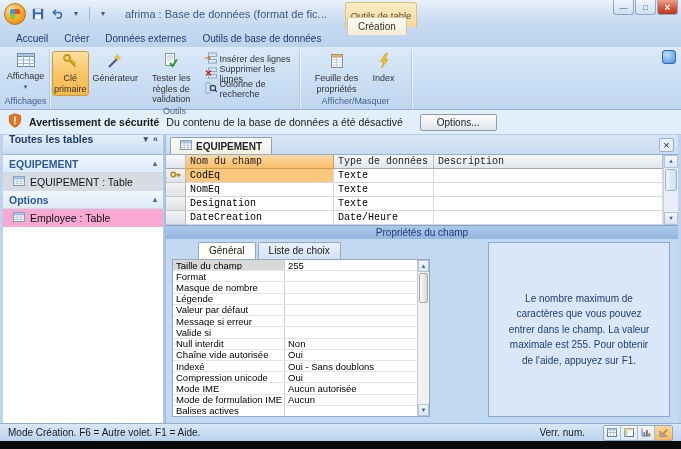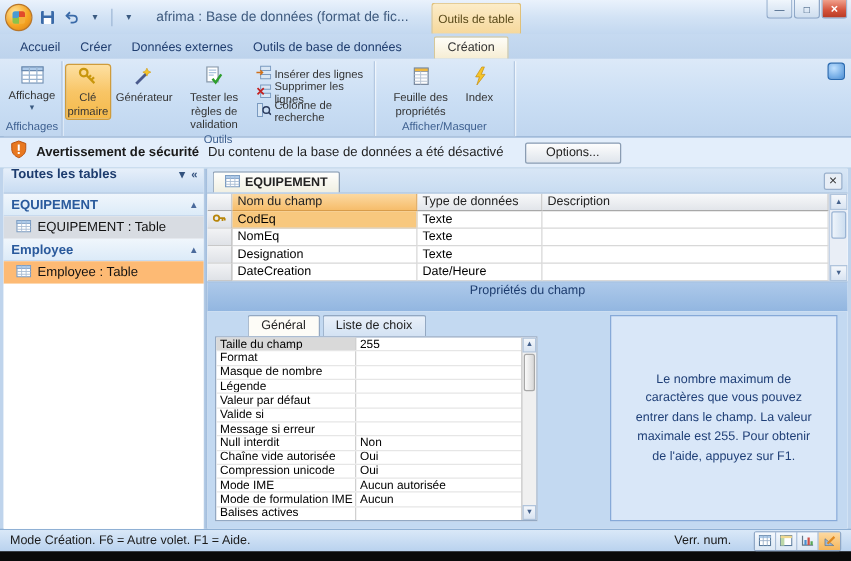--- a/index.html
+++ b/index.html
@@ -17,21 +17,21 @@
   .glyph-sm { font-size:8px; color:#3a5a80; line-height:1; }
   .title-text { font-size:11px; color:#3e5a7e; margin-left:14px; white-space:nowrap; }
   .contextual { position:absolute; left:345px; top:2px; width:72px; height:25px; background:linear-gradient(#fcecc8,#f6d89c); border:1px solid #e0c078; border-bottom:none; border-radius:3px 3px 0 0; font-size:9.5px; color:#5a4a1a; text-align:center; padding-top:7px; }
   .winbtns { position:absolute; right:3px; top:0; display:flex; gap:1px; }
   .winbtn { width:21px; height:15px; border:1px solid #8fa8c8; border-top:none; border-radius:0 0 3px 3px; background:linear-gradient(#f0f6fc,#cfdeef); font-size:8px; color:#2a4a70; display:flex; align-items:center; justify-content:center; }
   .winbtn.close { background:linear-gradient(#f0a08c,#d4523a 60%,#b83a24); color:#fff; font-size:10px; font-weight:bold; }
 
   
   .tabrow { height:20px; background:linear-gradient(#c6daf1,#bdd3ec); display:flex; align-items:flex-end; padding-left:8px; position:relative; }
   .rtab { font-size:10px; color:#1e3c6e; padding:4px 8px 3px; }
-  .rtab.active { position:absolute; left:347px; bottom:0; height:18px; background:linear-gradient(#fefdf8,#f6edd3); border:1px solid #d6c89a; border-bottom:none; border-radius:2px 2px 0 0; color:#333; padding:3px 10px; }
+  .rtab.active { position:absolute; left:347px; bottom:12px; height:18px; background:linear-gradient(#fefdf8,#f6edd3); border:1px solid #d6c89a; border-bottom:none; border-radius:2px 2px 0 0; color:#333; padding:3px 10px; }
 
   
   .ribbon { height:63px; background:linear-gradient(#dce9f8,#cadef4 55%,#c0d6ef); border-bottom:1px solid #96b1d2; display:flex; padding:2px 0 0 2px; position:relative; }
   .rgroup { display:flex; flex-direction:column; border-right:1px solid #b5c9e2; box-shadow:1px 0 0 rgba(255,255,255,.6); }
   .rg-content { flex:1; display:flex; align-items:flex-start; padding:2px 2px 0 2px; gap:2px; }
   .rg-label { height:13px; font-size:9px; color:#3e6090; text-align:center; }
   .bigbtn { display:flex; flex-direction:column; align-items:center; font-size:9px; color:#333; text-align:center; padding:2px 2px; border-radius:3px; line-height:1.15; }
   .bigbtn.active { background:linear-gradient(#fde0a2,#f8c566 50%,#f5b94a); border:1px solid #cf9c3c; padding:1px 1px; }
   .bb-label { display:block; margin-top:2px; }
   .bb-arrow { font-size:7px; color:#3a5a80; margin-top:1px; }
@@ -45,47 +45,47 @@
   .sec-msg { font-size:10.5px; color:#222; }
   .options-btn { font-family:"Liberation Sans",sans-serif; font-size:10px; color:#222; padding:2px 16px; background:linear-gradient(#fdfdfd,#dfe5ec); border:1px solid #8a9cb2; border-radius:2px; margin-left:10px; }
 
   
   .main { display:flex; height:288px; margin:0 3px; background:#fff; }
   .nav { width:160px; display:flex; flex-direction:column; background:#fff; }
   .nav-header { height:20px; background:linear-gradient(#e6effa,#c8dcf2); border-bottom:1px solid #9ab8da; display:flex; align-items:center; padding:0 5px 12px 6px; font-size:10.5px; font-weight:bold; color:#1d3c6e;justify-content:space-between; }
   .nav-header-icons { margin-left:auto; display:flex; gap:5px; font-size:9px; color:#33527e; }
   .nav-group { height:18px; background:linear-gradient(#f0f6fc,#dcebf8); border-bottom:1px solid #c8daee; display:flex; align-items:center; padding:0 6px; font-size:10.5px; font-weight:bold; color:#2a5a9c; }
   .grp-chev { margin-left:auto; font-size:8px; color:#4a6a9c; }
-  .nav-item { height:18px; display:flex; align-items:center; gap:5px; padding-left:10px; font-size:10.5px; color:#111; background:#fdba74; }
+  .nav-item { height:18px; display:flex; align-items:center; gap:5px; padding-left:10px; font-size:10.5px; color:#111; background:#f9a8d4; }
   .nav-item.selected { background:#d8dce2; }
   .nav-fill { flex:1; background:#fff; }
   .splitter { width:3px; background:linear-gradient(90deg,#b9cfe8,#9db9da); }
 
   .doc { flex:1; min-width:0; display:flex; flex-direction:column; }
   .doctabs { height:20px; background:linear-gradient(#d8e6f6,#c8dcf1); border-bottom:1px solid #8fb0d4; display:flex; align-items:flex-end; padding:0 4px; }
   .doctab { height:17px; display:flex; align-items:center; gap:4px; background:linear-gradient(#fefefc,#f0efe2); border:1px solid #8fa0b4; border-bottom:none; border-radius:2px 2px 0 0; padding:0 9px; font-size:10px; font-weight:bold; color:#222; }
   .doc-close { margin-left:auto; margin-bottom:2px; width:15px; height:14px; text-align:center; font-size:11px; line-height:12px; color:#333; background:#e8eef6; border:1px solid #9ab0cc; border-radius:2px; }
 
   
-  .design-grid-wrap { height:70px; background:#fff; position:relative; overflow:hidden; padding-right:15px; }
+  .design-grid-wrap { height:70px; background:#fff; position:relative; overflow:hidden; padding-right:15px;font-family:Liberation Mono, monospace; }
   .dg-row { display:flex; height:14px; }
   .dg-sel { width:20px; background:linear-gradient(#f2f3f5,#dfe2e7); border-right:1px solid #b8b8b8; border-bottom:1px solid #c8c8c8; display:flex; align-items:center; justify-content:center; flex:none; }
   .dg-name { width:148px; flex:none; }
   .dg-type { width:100px; flex:none; }
   .dg-desc { flex:1; }
   .hd { background:linear-gradient(#f8f9fa,#e2e5ea); border-right:1px solid #c0c0c0; border-bottom:1px solid #a8a8a8; font-size:10px; color:#222; padding:0 4px; line-height:13px; white-space:nowrap; overflow:hidden; }
   .hd.selcol { background:linear-gradient(#fcd9a2,#f6bd6b); border-color:#d89c4a; }
   .cell { border-right:1px solid #d8d8d8; border-bottom:1px solid #d8d8d8; padding:0 4px; font-size:10px; color:#000; line-height:13px; white-space:nowrap; overflow:hidden; }
   .cell.selcell { background:#f8c87e; }
   .vscroll { position:absolute; right:0; top:0; bottom:0; width:15px; background:#e9eef6; border-left:1px solid #c5d3e6; }
   .sb-btn { height:13px; background:linear-gradient(#f4f7fb,#d9e4f2); border:1px solid #b0c4dc; font-size:6px; color:#44618c; display:flex; align-items:center; justify-content:center; }
   .sb-btn.bottom { position:absolute; bottom:0; left:0; right:0; }
   .sb-thumb { position:absolute; left:1px; right:1px; top:14px; height:22px; background:linear-gradient(90deg,#eef4fb,#cddef0); border:1px solid #9ab4d4; border-radius:2px; }
 
-  .props-caption { height:24px; background:linear-gradient(#adc9ea,#92b6e0); font-size:10px; color:#1d3c6e; text-align:center; line-height:14px; border-top:1px solid #7fa5d4; }
+  .props-caption { height:14px; background:linear-gradient(#adc9ea,#92b6e0); font-size:10px; color:#1d3c6e; text-align:center; line-height:14px; border-top:1px solid #7fa5d4; }
 
   
   .props-area { flex:1; background:#c3d9f1; position:relative; }
   .prop-tabs { position:absolute; left:32px; top:3px; display:flex; height:17px; }
   .ptab { font-size:10px; padding:2px 10px 0; color:#222; background:linear-gradient(#e9f0f9,#d3e2f3); border:1px solid #93a8c2; border-bottom:none; border-radius:2px 2px 0 0; margin-right:2px; }
   .ptab.active { background:#fdfcf7; }
   .prop-grid { position:absolute; left:6px; top:20px; bottom:6px; width:258px; background:#fff; border:1px solid #93a8c2; display:flex; flex-direction:column; padding-right:12px; }
   .prow { flex:1; display:flex; min-height:0; }
   .prow + .prow { border-top:1px solid #e6e6e6; }
   .plabel { width:112px; border-right:1px solid #d0d0d0; font-size:9.5px; color:#000; padding:0 3px; display:flex; align-items:center; white-space:nowrap; overflow:hidden; flex:none; }
@@ -269,21 +269,21 @@
       </div>
       <div class="nav-item selected">
         <span><svg width="12" height="10" viewBox="0 0 12 10">
               <rect x="0.5" y="0.5" width="11" height="9" fill="#fff" stroke="#7a9ac0"></rect>
               <rect x="0.5" y="0.5" width="11" height="2.4" fill="#aecbea" stroke="#7a9ac0" stroke-width="0.6"></rect>
               <path d="M4.3 0.5 V9.5 M7.9 0.5 V9.5 M0.5 5.2 H11.5 M0.5 7.4 H11.5" stroke="#a8bcd4" stroke-width="0.7"></path>
             </svg></span>
         <span>EQUIPEMENT : Table</span>
       </div>
       <div class="nav-group">
-        <span>Employee</span>
+        <span>Options</span>
         <span class="grp-chev">▴</span>
       </div>
       <div class="nav-item">
         <span><svg width="12" height="10" viewBox="0 0 12 10">
               <rect x="0.5" y="0.5" width="11" height="9" fill="#fff" stroke="#7a9ac0"></rect>
               <rect x="0.5" y="0.5" width="11" height="2.4" fill="#aecbea" stroke="#7a9ac0" stroke-width="0.6"></rect>
               <path d="M4.3 0.5 V9.5 M7.9 0.5 V9.5 M0.5 5.2 H11.5 M0.5 7.4 H11.5" stroke="#a8bcd4" stroke-width="0.7"></path>
             </svg></span>
         <span>Employee : Table</span>
       </div>
@@ -370,34 +370,38 @@
             </div>
           <div class="prow">
               <div class="plabel">Légende</div>
               <div class="pvalue"></div>
             </div>
           <div class="prow">
               <div class="plabel">Valeur par défaut</div>
               <div class="pvalue"></div>
             </div>
           <div class="prow">
+              <div class="plabel">Message si erreur</div>
+              <div class="pvalue"></div>
+            </div>
+          <div class="prow">
               <div class="plabel">Valide si</div>
-              <div class="pvalue"></div>
-            </div>
-          <div class="prow">
-              <div class="plabel">Message si erreur</div>
               <div class="pvalue"></div>
             </div>
           <div class="prow">
               <div class="plabel">Null interdit</div>
               <div class="pvalue">Non</div>
             </div>
           <div class="prow">
               <div class="plabel">Chaîne vide autorisée</div>
               <div class="pvalue">Oui</div>
+            </div>
+          <div class="prow">
+              <div class="plabel">Indexé</div>
+              <div class="pvalue">Oui - Sans doublons</div>
             </div>
           <div class="prow">
               <div class="plabel">Compression unicode</div>
               <div class="pvalue">Oui</div>
             </div>
           <div class="prow">
               <div class="plabel">Mode IME</div>
               <div class="pvalue">Aucun autorisée</div>
             </div>
           <div class="prow">

